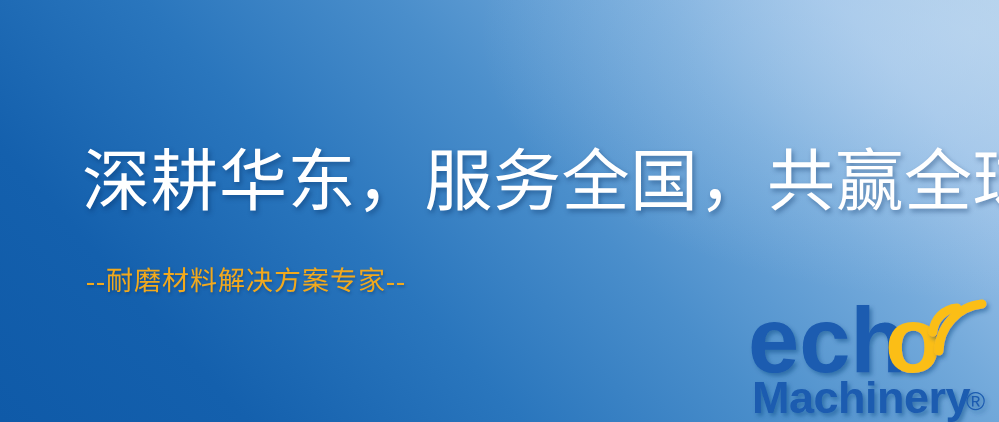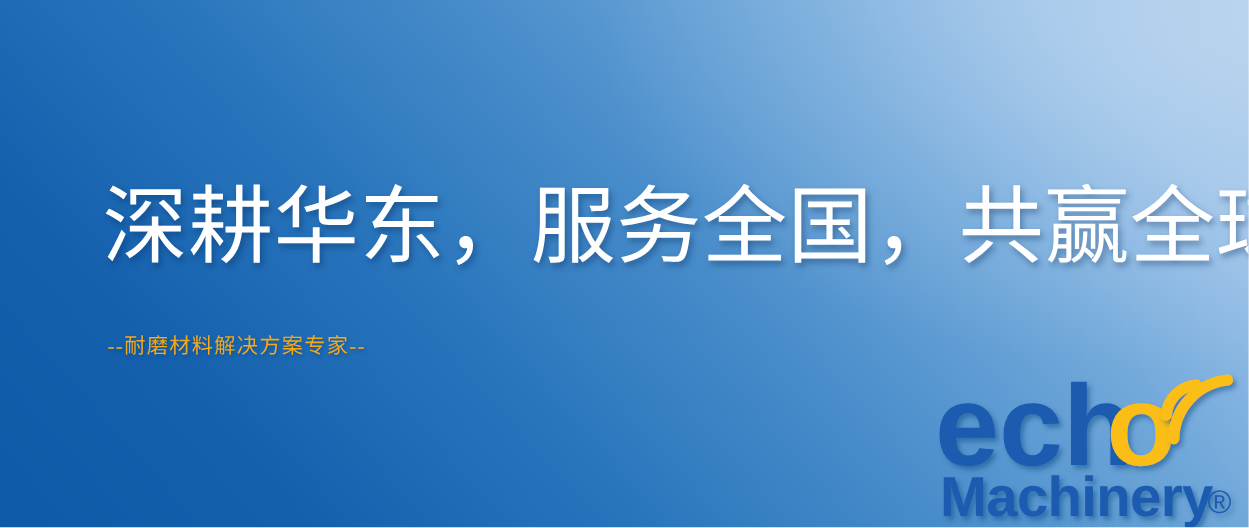--- a/index.html
+++ b/index.html
@@ -49,21 +49,21 @@
     white-space: nowrap;
     text-shadow: 2px 3px 5px rgba(0,40,90,0.40);
     z-index: 3;
   }
 
   .subtitle {
     position: absolute;
     left: 86px;
     top: 268px;
     font-family: "Liberation Serif", "DejaVu Serif", serif;
-    font-size: 17px;
+    font-size: 27px;
     line-height: 1;
     color: #f2a91c;
     letter-spacing: 1px;
     white-space: nowrap;
     text-shadow: 1px 2px 3px rgba(0,40,90,0.35);
     z-index: 3;
   }
 
   
   #logo {

